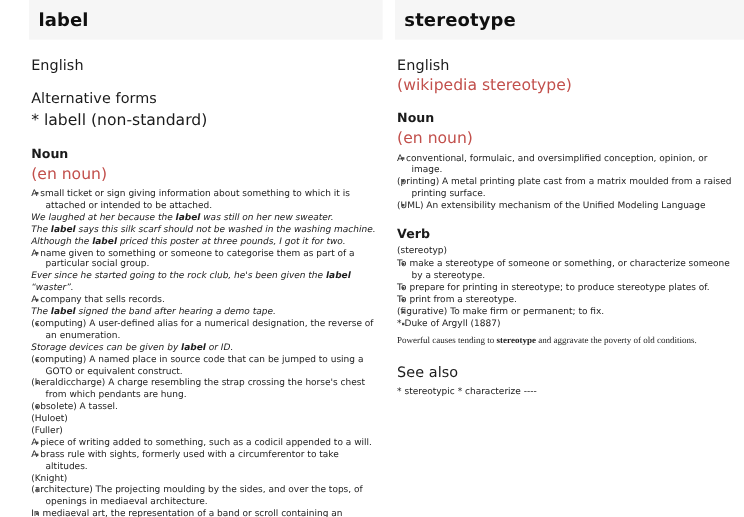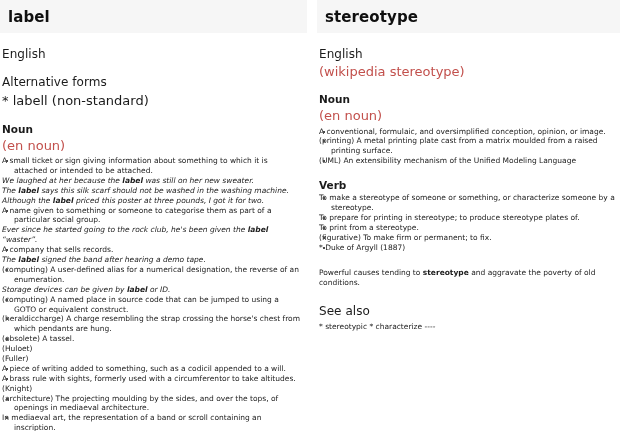--- a/index.html
+++ b/index.html
@@ -20,21 +20,21 @@
     display: flex;
     width: 620px;
     height: 431px;
     box-sizing: border-box;
   }
   .column {
     width: 307px;
     box-sizing: border-box;
     overflow: hidden;
   }
-  .column.left { margin-right: 10px; }
+  .column.left { margin-right: 10px; margin-left: 24px; }
   .column.right { width: 303px; }
 
   .entry-header {
     background: #f6f6f6;
     height: 33px;
     display: flex;
     align-items: center;
     box-sizing: border-box;
     padding-left: 8px;
   }
@@ -114,22 +114,23 @@
     font-style: italic;
     line-height: 1.32;
     margin: 0;
     color: #1b1b1b;
   }
   .example b, .quote b { font-style: italic; font-weight: bold; }
 
   .quote {
     font-size: 7.5px;
     line-height: 1.32;
-    margin: 16px;
-    color: #1b1b1b;
+    margin: 4px;
+    color: #1b1b1b;
+    font-family: Liberation Serif, serif;
   }
   .quote b { font-style: normal; font-weight: bold; }
 
   .cite {
     font-size: 7.5px;
     line-height: 1.32;
     margin: 0;
     color: #1b1b1b;
   }
   .seealso-line {
@@ -192,20 +193,21 @@
 
       <h3 class="pos-heading">Noun</h3>
       <p class="red-note">(en noun)</p>
       <ul class="defs" id="right-noun-defs">
           <li class="def">A conventional, formulaic, and oversimplified conception, opinion, or image.</li>
           <li class="def">(printing) A metal printing plate cast from a matrix moulded from a raised printing surface.</li>
           <li class="def">(UML) An extensibility mechanism of the Unified Modeling Language</li>
         </ul>
 
       <h3 class="pos-heading">Verb</h3>
+      <p class="plain-note">(stereotyp)</p>
       <ul class="defs" id="right-verb-blocks">
           <li class="def">To make a stereotype of someone or something, or characterize someone by a stereotype.</li>
           <li class="def">To prepare for printing in stereotype; to produce stereotype plates of.</li>
           <li class="def">To print from a stereotype.</li>
           <li class="def">(figurative) To make firm or permanent; to fix.</li>
           <li class="def">* Duke of Argyll (1887)</li>
           <li class="quote" style="padding-left: 12px; margin-left: -12px; text-indent: 0px;">Powerful causes tending to <b>stereotype</b> and aggravate the poverty of old conditions.</li>
         </ul>
 
       <h2 class="section-heading">See also</h2>

